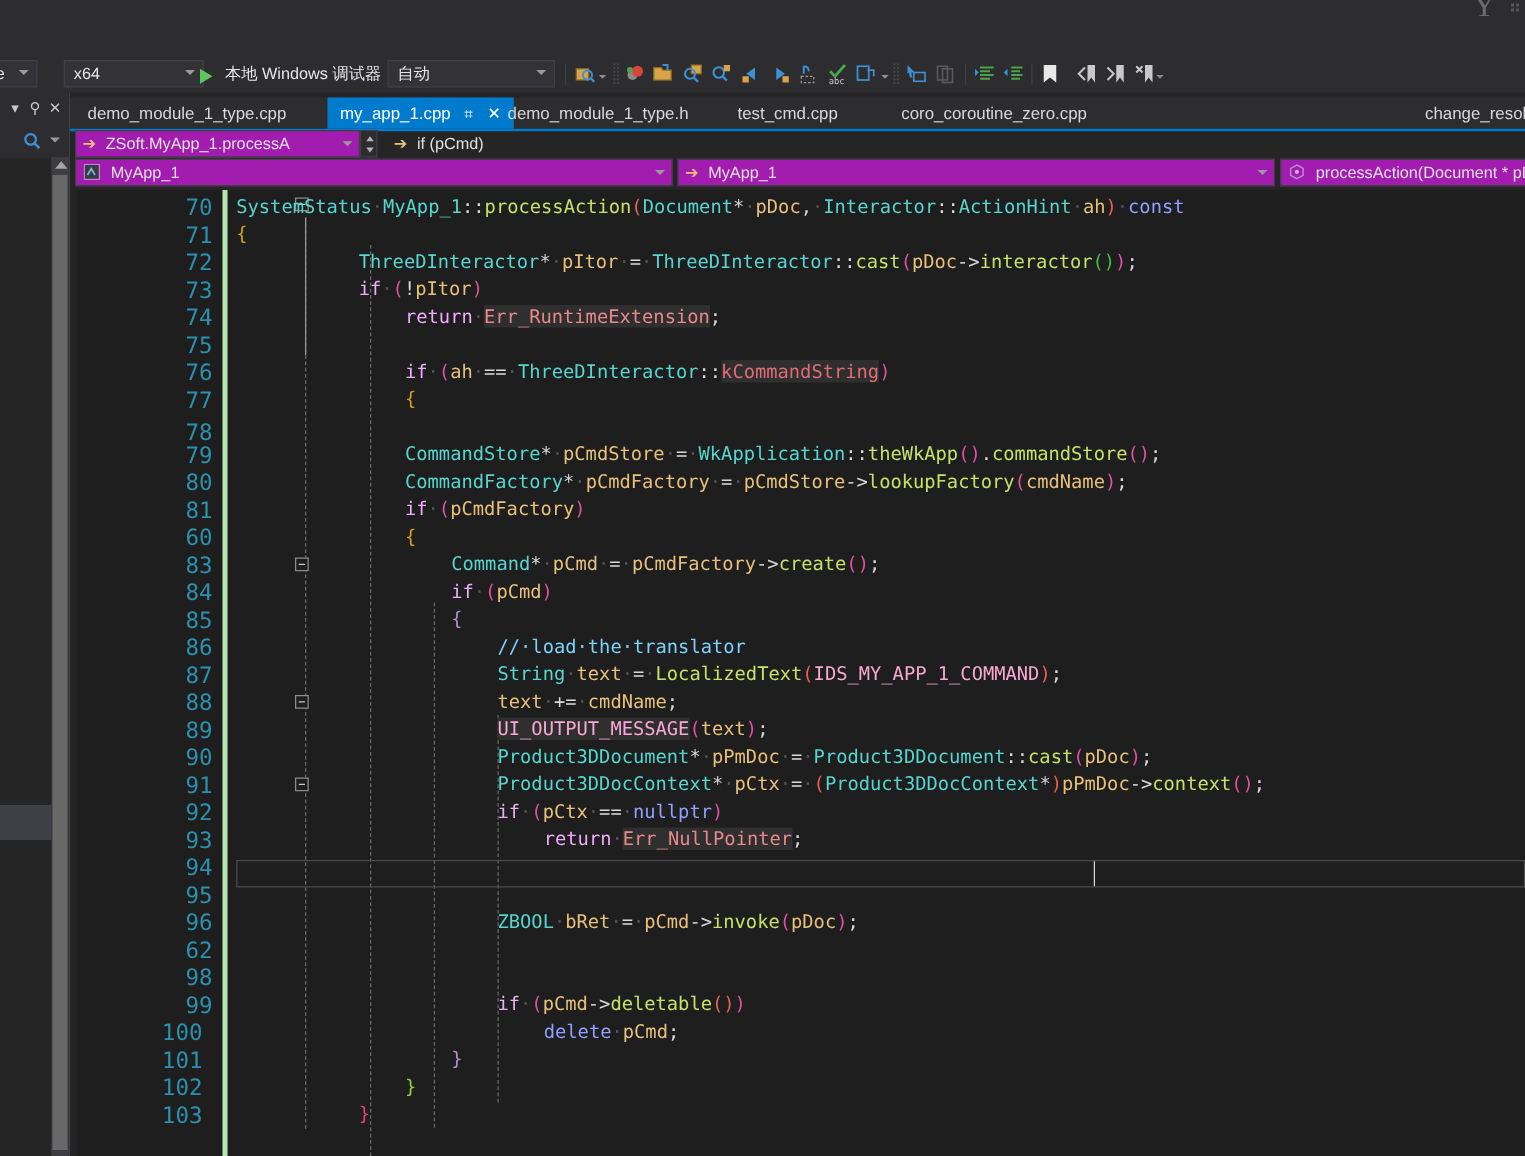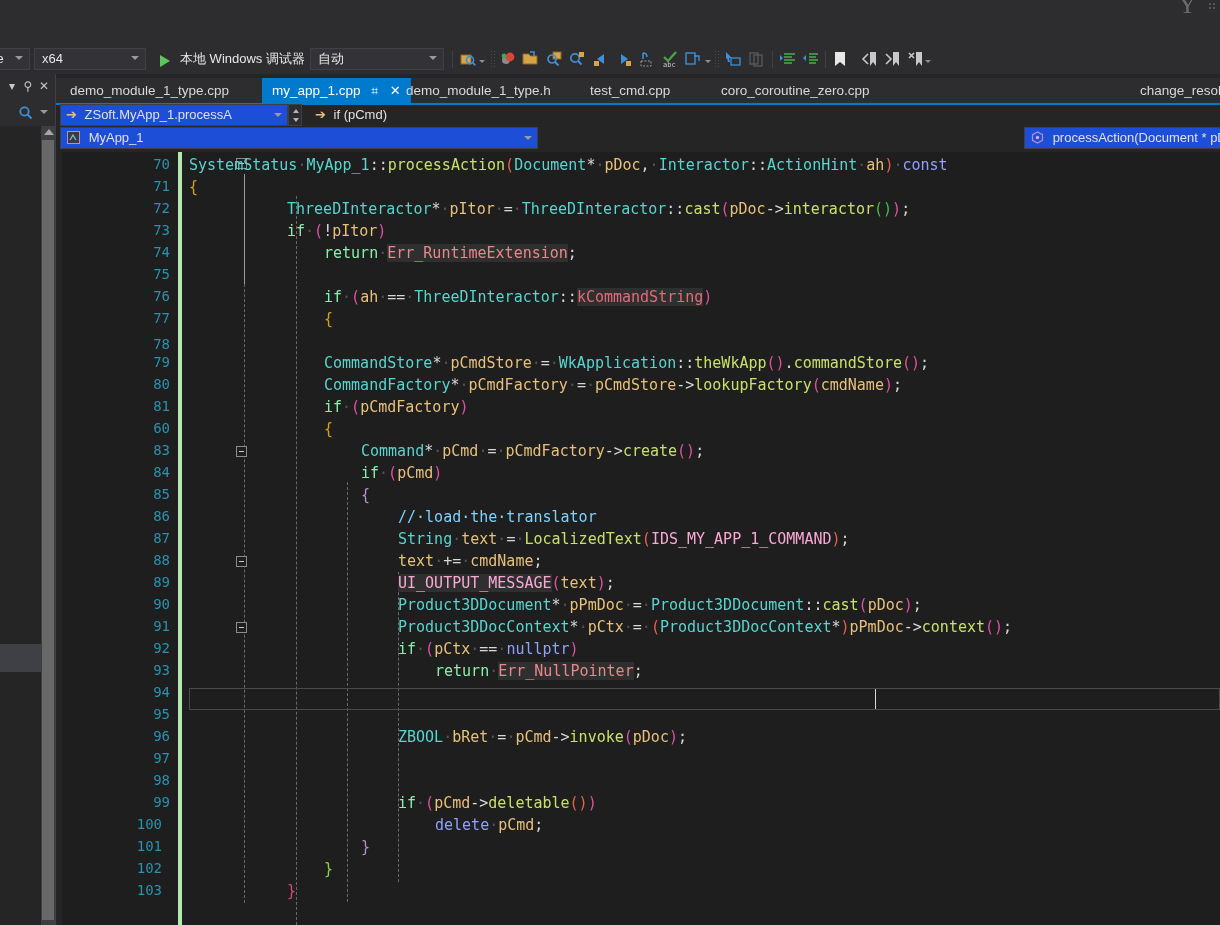--- a/index.html
+++ b/index.html
@@ -66,57 +66,57 @@
   .tabstrip{position:absolute;left:0;top:4px;width:1164px;height:25px;background:#2d2d30;}
   .tab{position:absolute;top:0;height:25px;line-height:25px;font-size:13.5px;color:#d8d8d8;
      white-space:nowrap;padding:0 10px;box-sizing:border-box;cursor:default;}
   .tab.active{background:#007acc;color:#ffffff;}
   .tab .pin{display:inline-block;margin-left:7px;font-size:12px;color:#ffffff;}
   .tab .cls{display:inline-block;margin-left:8px;font-size:13px;color:#ffffff;}
   .tabline{position:absolute;left:0;top:29px;width:1164px;height:2px;background:#007acc;}
 
   
   .navrow{position:absolute;left:0;height:22px;}
-  .navbox{position:absolute;top:0;height:22px;background:#1d4ed8;border:1px solid #3f3f46;
+  .navbox{position:absolute;top:0;height:22px;background:#a21caf;border:1px solid #3f3f46;
      box-sizing:border-box;font-size:13px;color:#e0e0e0;line-height:20px;overflow:hidden;white-space:nowrap;}
   .navbox .arr{position:absolute;right:5px;top:8px;width:0;height:0;
      border-left:4px solid transparent;border-right:4px solid transparent;border-top:4px solid #9a9a9e;}
   .navarrow{color:#e8c07a;display:inline-block;margin:0 4px 0 5px;font-size:13px;}
   .spin{position:absolute;top:0;width:14px;height:22px;background:#2d2d30;border:1px solid #3f3f46;box-sizing:border-box;}
   .spin .u{position:absolute;left:4px;top:4px;width:0;height:0;
      border-left:3px solid transparent;border-right:3px solid transparent;border-bottom:4px solid #b5b5b5;}
   .spin .d{position:absolute;left:4px;top:13px;width:0;height:0;
      border-left:3px solid transparent;border-right:3px solid transparent;border-top:4px solid #b5b5b5;}
   .navplain{position:absolute;top:0;height:22px;line-height:22px;font-size:13px;color:#e0e0e0;white-space:nowrap;}
 
   
   .editor{position:absolute;left:0;top:78px;width:1164px;height:773px;background:#1e1e1e;}
   .gutter-sel{position:absolute;left:0;top:0;width:6px;height:773px;background:#252526;}
   .changebar{position:absolute;left:122px;top:0;width:4px;height:773px;background:#b5e8b0;}
   .codearea{position:absolute;left:0;top:0;width:1164px;height:773px;overflow:hidden;}
   .lnum{position:absolute;width:54px;text-align:right;color:#2b91af;
-     font-family:"DejaVu Sans Mono","Liberation Mono",monospace;font-size:14px;}
+     font-family:"DejaVu Sans Mono","Liberation Mono",monospace;font-size:18px;}
   .code{position:absolute;left:133px;white-space:pre;
      font-family:"DejaVu Sans Mono","Liberation Mono",monospace;font-size:15px;letter-spacing:0;}
   .curline{position:absolute;left:133px;top:536px;width:1031px;height:22px;
      border:1px solid #4a4a4a;box-sizing:border-box;}
   .caret{position:absolute;left:819px;top:537px;width:1px;height:20px;background:#d8d8d8;}
 
   
   .guide{position:absolute;width:0;border-left:1px dashed #6a6a6a;}
   .guide-solid{position:absolute;width:1px;background:#9a9a9a;}
   .fold{position:absolute;width:11px;height:11px;border:1px solid #8c8c8c;box-sizing:border-box;background:#1e1e1e;}
   .fold:after{content:"";position:absolute;left:2px;top:4px;width:5px;height:1px;background:#c8c8c8;}
   .ws{color:#545454}
 
   
   .c-type{color:#56d6cf}      
   .c-fnname{color:#c8e06a}    
   .c-var{color:#e8c07a}       
-  .c-kw{color:#86efac}        
+  .c-kw{color:#f0abfc}        
   .c-const{color:#8fa0ff}
   .c-paren1{color:#e8604f}
   .c-paren2{color:#e050a0}
   .c-paren3{color:#40c040}
   .c-macro{color:#f9a8d4}     
   .c-err{color:#e8888a}       
   .c-cmt{color:#7dd3fc}
   .c-enum{color:#e06c75}
   .c-op{color:#d8d8d8}
   .hl{background:#2f2f30;}
@@ -132,21 +132,21 @@
   </div>
 
 
   <div class="toolbar">
 
     <div class="combo" style="left:-18px;width:48px">
       <span class="cv">se</span>
       <span class="arr"></span>
     </div>
 
-    <div class="combo" style="left:34px;width:112px">
+    <div class="combo" style="left:51px;width:112px">
       <span class="cv">x64</span>
       <span class="arr"></span>
     </div>
 
     <div class="runbtn" style="left:160px;padding-left:20px;">
       <span class="runtri"></span>
       <span>本地 Windows 调试器</span>
       <span class="arr" style="position:relative;display:inline-block;margin-left:7px;top:-2px;right:auto;
         border-left:4px solid transparent;border-right:4px solid transparent;border-top:4px solid #9a9a9e;width:0;height:0;"></span>
     </div>
@@ -357,20 +357,25 @@
     </div>
 
     <div class="navrow" style="top:53px;width:1164px">
       <div class="navbox" style="left:4px;width:478px;padding-left:0">
         <span style="display:inline-block;margin:0 5px 0 6px;position:relative;top:2px">
           <svg width="13" height="13" viewBox="0 0 13 13">
             <rect x="0.5" y="0.5" width="12" height="12" fill="#3a3a3f" stroke="#b48fd0"></rect>
             <path d="M3 9 L6 4 L9 9" fill="none" stroke="#6fb8e8" stroke-width="1.4"></path>
           </svg>
         </span>
+        <span>MyApp_1</span>
+        <span class="arr"></span>
+      </div>
+      <div class="navbox" style="left:486px;width:478px;padding-left:0">
+        <span class="navarrow">➔</span>
         <span>MyApp_1</span>
         <span class="arr"></span>
       </div>
       <div class="navbox" style="left:968px;width:196px;padding-left:0;border-right:none">
         <span style="display:inline-block;margin:0 5px 0 6px;position:relative;top:2px">
           <svg width="13" height="13" viewBox="0 0 13 13">
             <path d="M6.5 1 L11.5 3.7 V9.3 L6.5 12 L1.5 9.3 V3.7z" fill="none" stroke="#b48fd0" stroke-width="1.2"></path>
             <circle cx="6.5" cy="6.5" r="1.7" fill="#d8a7f0"></circle>
           </svg>
         </span>
@@ -417,21 +422,21 @@
         <div class="lnum" style="left:60px;top:378px">87</div>
         <div class="lnum" style="left:60px;top:400px">88</div>
         <div class="lnum" style="left:60px;top:422px">89</div>
         <div class="lnum" style="left:60px;top:444px">90</div>
         <div class="lnum" style="left:60px;top:466px">91</div>
         <div class="lnum" style="left:60px;top:488px">92</div>
         <div class="lnum" style="left:60px;top:510px">93</div>
         <div class="lnum" style="left:60px;top:532px">94</div>
         <div class="lnum" style="left:60px;top:554px">95</div>
         <div class="lnum" style="left:60px;top:576px">96</div>
-        <div class="lnum" style="left:60px;top:598px">97</div>
+        <div class="lnum" style="left:60px;top:598px">62</div>
         <div class="lnum" style="left:60px;top:620px">98</div>
         <div class="lnum" style="left:60px;top:642px">99</div>
         <div class="lnum" style="left:52px;top:664px">100</div>
         <div class="lnum" style="left:52px;top:686px">101</div>
         <div class="lnum" style="left:52px;top:708px">102</div>
         <div class="lnum" style="left:52px;top:730px">103</div>
 
         <div class="code" style="top:4px"><span class="c-type">SystemStatus</span><span class="ws">·</span><span class="c-type">MyApp_1</span><span class="c-op">::</span><span class="c-fnname">processAction</span><span class="c-paren1">(</span><span class="c-type">Document</span><span class="c-op">*</span><span class="ws">·</span><span class="c-var">pDoc</span><span class="c-op">,</span><span class="ws">·</span><span class="c-type">Interactor</span><span class="c-op">::</span><span class="c-type">ActionHint</span><span class="ws">·</span><span class="c-var">ah</span><span class="c-paren1">)</span><span class="ws">·</span><span class="c-const">const</span></div>
 
         <div class="code" style="top:26px"><span style="color:#d4a017">{</span></div>

